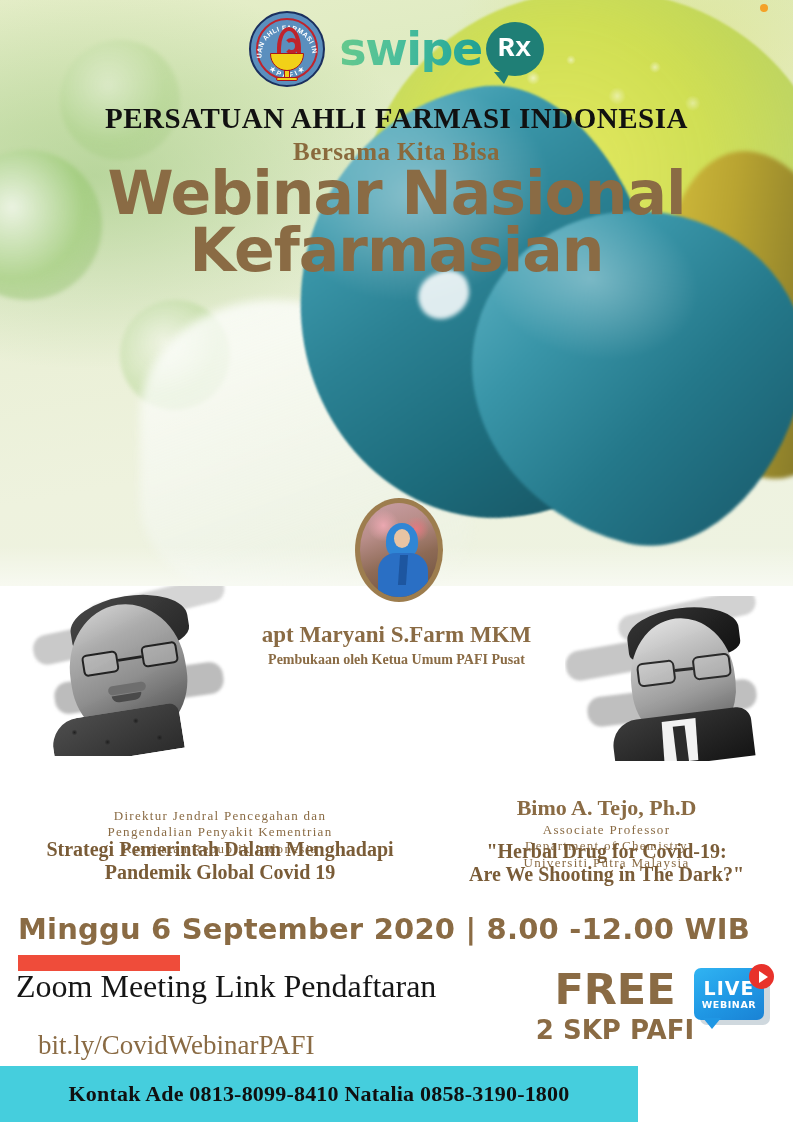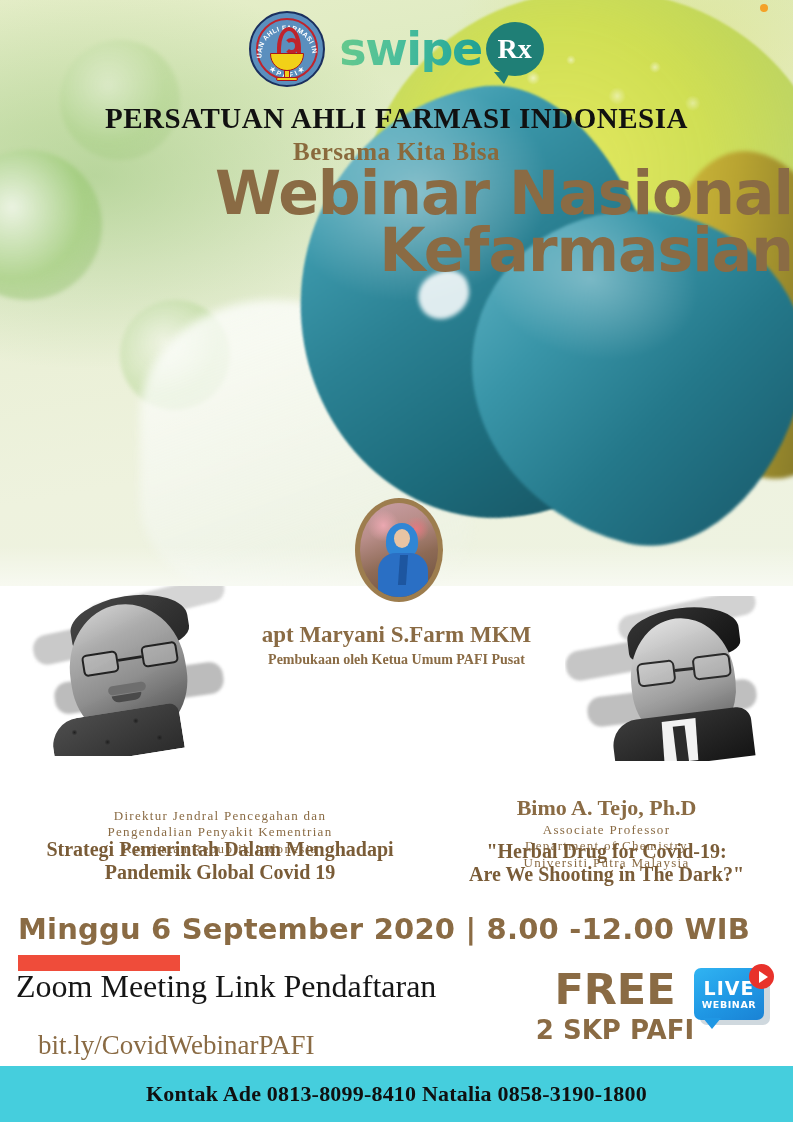--- a/index.html
+++ b/index.html
@@ -119,30 +119,30 @@
     font-size:46px;letter-spacing:-1.5px;line-height:1;
     background:linear-gradient(95deg,#66c98c 0%,#4dbf9b 40%,#2fae9a 75%,#1f9e93 100%);
     -webkit-background-clip:text;background-clip:text;color:transparent;
     text-shadow:none;}
   .swipe-dot{position:absolute;right:25px;top:-2px;width:8px;height:8px;border-radius:50%;
     background:#f4a228;}
   .rx-bubble{position:relative;width:58px;height:54px;border-radius:50% 50% 50% 50%;
     background:#1f7f76;display:flex;align-items:center;justify-content:center;}
   .rx-bubble:after{content:"";position:absolute;left:8px;bottom:-8px;
     border-left:10px solid transparent;border-right:6px solid transparent;border-top:12px solid #1f7f76;}
-  .rx-bubble span{color:#fff;font-family:Liberation Serif, serif;font-weight:bold;font-size:28px;line-height:1;}
+  .rx-bubble span{color:#fff;font-family:Liberation Mono, monospace;font-weight:bold;font-size:28px;line-height:1;}
 
   
   .org-name{position:absolute;left:0;top:102px;width:793px;text-align:center;
     font-family:"Liberation Serif",serif;font-weight:bold;font-size:29px;
     letter-spacing:.5px;color:#111111;}
   .tagline{position:absolute;left:0;top:138px;width:793px;text-align:center;
     font-family:"Liberation Serif",serif;font-weight:bold;font-size:25px;
     color:#8a6a3d;letter-spacing:.4px;}
-  .headline{position:absolute;left:0;top:165px;width:793px;text-align:right;
+  .headline{position:absolute;left:0;top:165px;width:793px;text-align:center;
     font-family:"DejaVu Sans",sans-serif;font-weight:bold;color:#8a6b44;
     font-size:60px;line-height:.95;letter-spacing:-1px;}
   .headline .l2{display:block;margin-top:0;}
 
   
   .ctr-speaker{position:absolute;left:355px;top:498px;width:88px;height:104px;}
   .ctr-speaker .frame{position:absolute;left:0;top:0;width:88px;height:104px;
     border-radius:50%;background:#9d7d4e;overflow:hidden;
     display:flex;align-items:flex-end;justify-content:center;}
   .ctr-speaker .photo{position:absolute;left:5px;top:5px;width:78px;height:94px;
@@ -257,21 +257,21 @@
   .live-badge .t1{color:#fff;font-family:"DejaVu Sans",sans-serif;font-weight:bold;font-size:19px;
     line-height:1;letter-spacing:1px;}
   .live-badge .t2{color:#fff;font-family:"DejaVu Sans",sans-serif;font-weight:bold;font-size:9.5px;
     line-height:1;letter-spacing:.6px;margin-top:2px;}
   .live-badge .play{position:absolute;right:-2px;top:-4px;width:25px;height:25px;border-radius:50%;
     background:#e8322b;display:flex;align-items:center;justify-content:center;}
   .live-badge .play i{display:block;width:0;height:0;margin-left:3px;
     border-left:9px solid #fff;border-top:6px solid transparent;border-bottom:6px solid transparent;}
 
   
-  .footer{position:absolute;left:0;bottom:0;width:793px;height:56px;background:#45cedd;
+  .footer{position:absolute;left:0;bottom:0;width:638px;height:56px;background:#45cedd;
     display:flex;align-items:center;justify-content:center;}
   .footer span{font-family:"Liberation Serif",serif;font-weight:bold;font-size:22px;color:#101010;
     letter-spacing:.2px;}
 </style>
 </head>
 <body>
 
 <div id="poster">
 
   <div class="hero">

